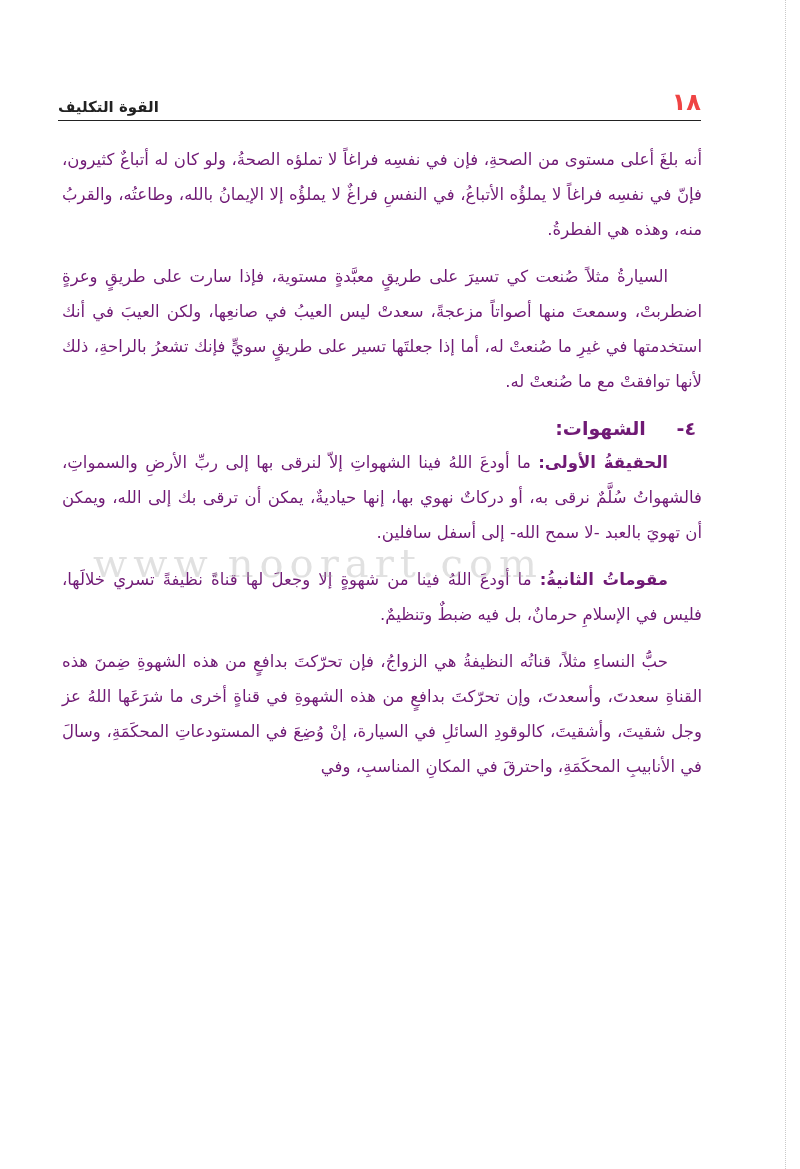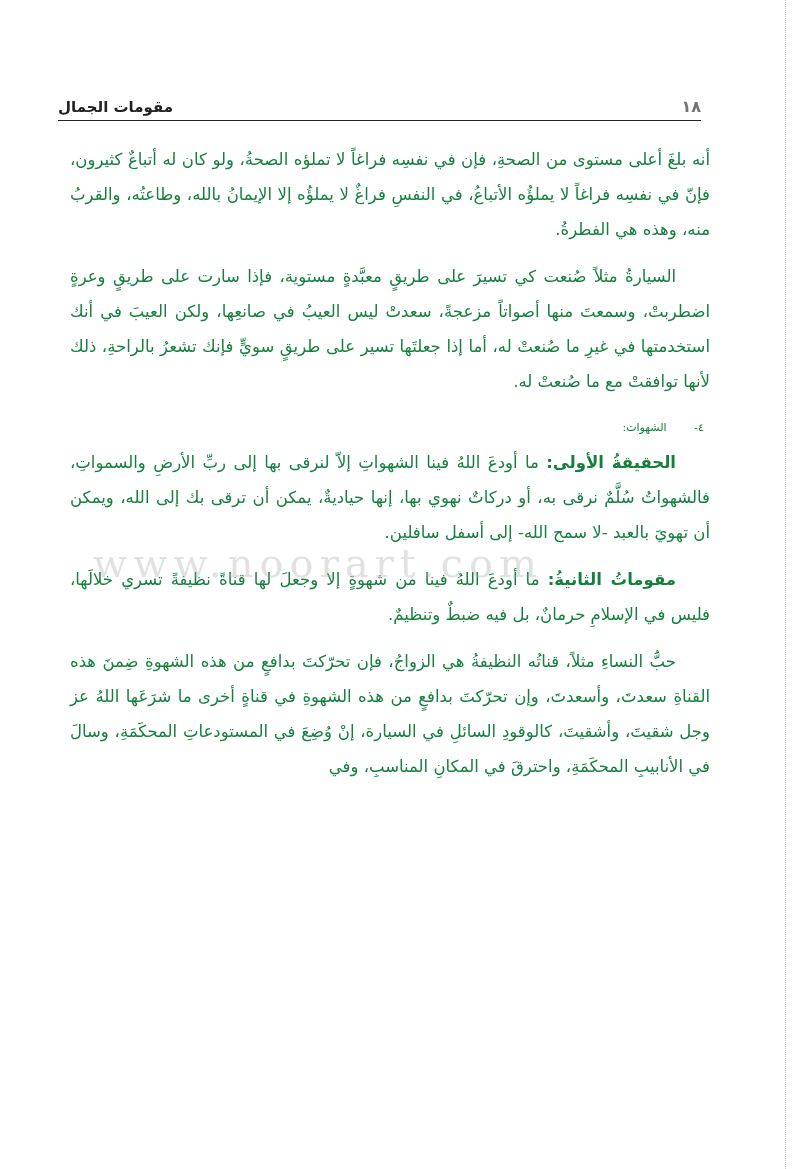--- a/index.html
+++ b/index.html
@@ -35,52 +35,52 @@
       height: 30px;
       direction: rtl;
       display: flex;
       justify-content: space-between;
       align-items: flex-end;
       border-bottom: 1.5px solid #222;
       padding-bottom: 4px;
     }
     .page-number {
       font-family: "DejaVu Sans", sans-serif;
-      font-size: 16px;
+      font-size: 24px;
       font-weight: bold;
-      color: #737373;
+      color: #ef4444;
     }
     .running-title {
       font-family: "DejaVu Sans", sans-serif;
       font-size: 15px;
       font-weight: bold;
       color: #222;
     }
     .body-text {
       position: absolute;
-      left: 70px;
+      left: 62px;
       top: 142px;
       width: 640px;
       direction: rtl;
       text-align: justify;
       text-align-last: right;
       font-family: "DejaVu Sans", sans-serif;
       font-size: 16.5px;
       line-height: 35px;
-      color: #15803d;
+      color: #701a75;
     }
     .para {
       margin: 0 0 12px 0;
       text-indent: 34px;
     }
     .para.no-indent { text-indent: 0; }
     .section-heading {
       margin: 0 0 0 0;
-      font-weight: normal;
-      font-size: 11px;
+      font-weight: bold;
+      font-size: 19px;
       line-height: 34px;
       padding-right: 6px;
     }
     .section-heading .num { margin-left: 24px; }
     .lead-bold { font-weight: bold; }
     .watermark {
       position: absolute;
       left: 0;
       top: 540px;
       width: 636px;
@@ -94,21 +94,21 @@
     }
   </style>
 </head>
 <body>
 
 <div class="page">
   <div class="right-edge"></div>
 
   <div class="header">
     <span class="page-number">١٨</span>
-    <span class="running-title">مقومات الجمال</span>
+    <span class="running-title">القوة التكليف</span>
   </div>
 
   <div class="body-text">
     <p class="para no-indent">أنه بلغَ أعلى مستوى من الصحةِ، فإن في نفسِه فراغاً لا تملؤه الصحةُ، ولو كان له أتباعٌ كثيرون، فإنّ في نفسِه فراغاً لا يملؤُه الأتباعُ، في النفسِ فراغٌ لا يملؤُه إلا الإيمانُ بالله، وطاعتُه، والقربُ منه، وهذه هي الفطرةُ.</p>
     <p class="para">السيارةُ مثلاً صُنعت كي تسيرَ على طريقٍ معبَّدةٍ مستوية، فإذا سارت على طريقٍ وعرةٍ اضطربتْ، وسمعتَ منها أصواتاً مزعجةً، سعدتْ ليس العيبُ في صانعِها، ولكن العيبَ في أنك استخدمتها في غيرِ ما صُنعتْ له، أما إذا جعلتَها تسير على طريقٍ سويٍّ فإنك تشعرُ بالراحةِ، ذلك لأنها توافقتْ مع ما صُنعتْ له.</p>
 
     <div class="section-heading">
       <span class="num">٤-</span>
       <span>الشهوات:</span>
     </div>

